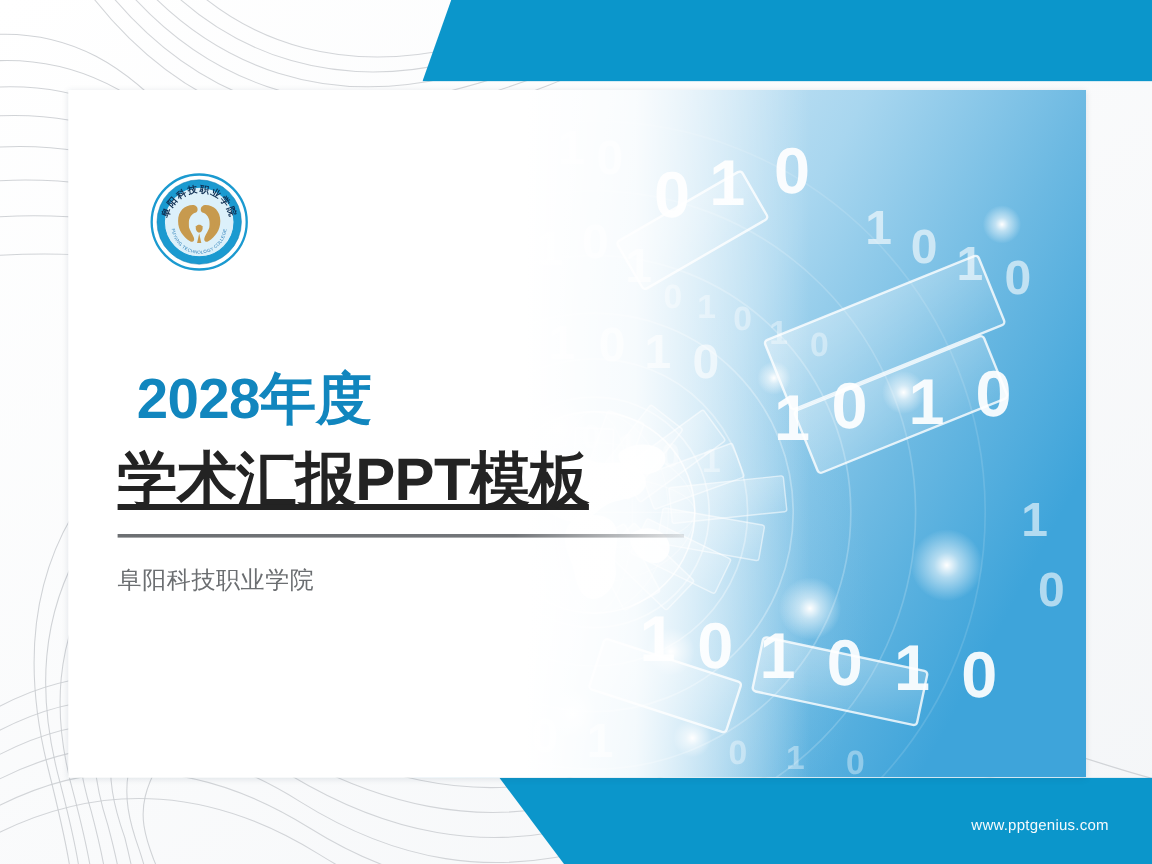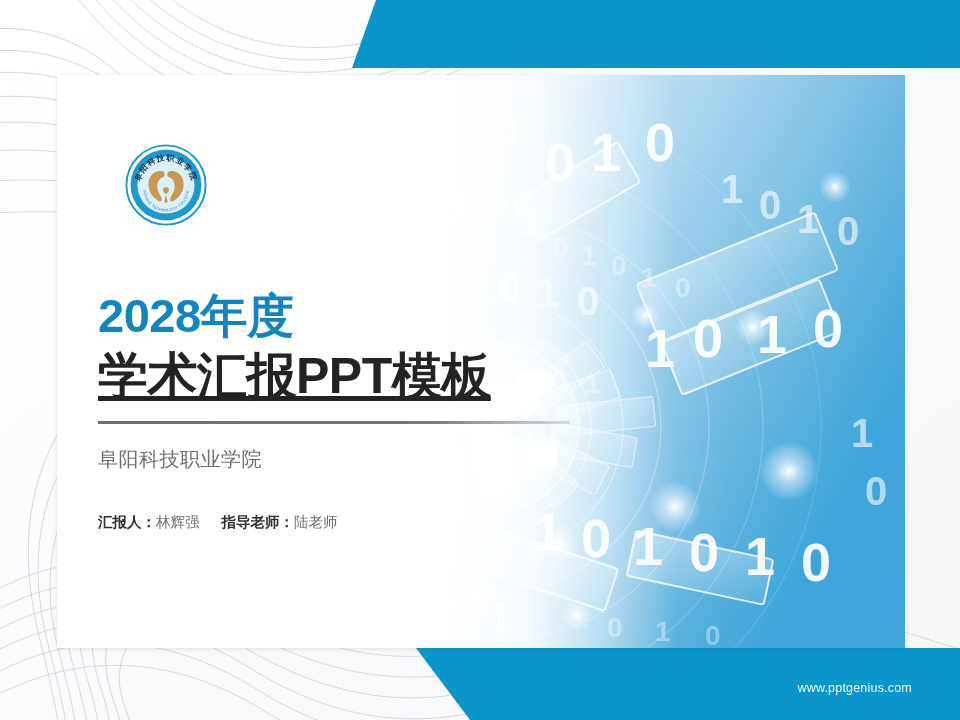--- a/index.html
+++ b/index.html
@@ -16,21 +16,21 @@
   .contour-layer svg{display:block;width:960px;height:720px;}
 
   
   .band{position:absolute;z-index:3;}
   #band-top{top:0;left:330px;width:630px;height:68px;
      background:var(--brand,#0B96CB);
      clip-path:polygon(46px 0, 100% 0, 100% 100%, 22px 100%);}
   #band-bottom{top:648px;left:380px;width:580px;height:72px;
      background:var(--brand,#0B96CB);
      clip-path:polygon(36px 0, 100% 0, 100% 100%, 90px 100%);}
-  #footer-url{position:absolute;z-index:6;right:48px;top:681px;
+  #footer-url{position:absolute;z-index:6;right:36px;top:681px;
      color:#ffffff;font-size:12.5px;letter-spacing:.2px;white-space:nowrap;opacity:.96;}
 
   
   #card{position:absolute;left:57px;top:75px;width:848px;height:573px;z-index:4;
      background:#ffffff;overflow:hidden;
      box-shadow:0 1px 5px rgba(40,70,95,.13);}
 
   
   .tech{position:absolute;right:0;top:0;width:560px;height:573px;overflow:hidden;}
   .tech svg{display:block;width:560px;height:573px;}
@@ -38,21 +38,21 @@
      background:linear-gradient(to right,#ffffff 0%,#ffffff 28%,rgba(255,255,255,.88) 56%,rgba(255,255,255,0) 100%);
      pointer-events:none;}
 
   
   #logo{position:absolute;left:122px;top:141px;width:88px;height:88px;z-index:7;}
   #logo svg{display:block;width:88px;height:88px;}
 
   
   #textblock{position:absolute;left:98px;top:292px;z-index:8;width:520px;}
   #title-year{font-size:47px;font-weight:bold;line-height:1.04;letter-spacing:-0.5px;
-     color:#1186BE;margin:0;white-space:nowrap;}
+     color:#1186BE;margin:16px;white-space:nowrap;}
   #title-main{font-size:50px;font-weight:bold;line-height:1.08;letter-spacing:-0.5px;
      color:#232323;margin:8px 0 0 0;white-space:nowrap;text-decoration:underline;}
   #divider{margin-top:18px;width:472px;height:3px;
      background:linear-gradient(to right,#6c6f72 0%,#73767a 70%,rgba(140,145,150,.25) 100%);}
   #org{margin-top:22px;font-size:20px;color:#6b6e71;letter-spacing:.5px;white-space:nowrap;}
   #presenter{margin-top:40px;font-size:14.5px;color:#4c4f52;white-space:nowrap;}
   #presenter .lbl{font-weight:bold;color:#2d3033;}
   #presenter .val{color:#6a6d70;}
   #presenter .gap{display:inline-block;width:22px;}
 </style>
@@ -325,18 +325,15 @@
       </g>
       <circle cx="50" cy="50" r="40" fill="none" stroke="#147FB1" stroke-width="0.8" stroke-opacity="0.6"></circle>
     </svg>
   </div>
 
   <div id="textblock">
     <div id="title-year" style="color: rgb(17, 134, 190);">2028年度</div>
     <div id="title-main" style="color: rgb(35, 35, 35);">学术汇报PPT模板</div>
     <div id="divider"></div>
     <div id="org">阜阳科技职业学院</div>
-    <div id="presenter">
-      <span class="lbl">汇报人：</span><span class="val">林辉强</span><span class="gap"></span><span class="lbl">指导老师：</span><span class="val">陆老师</span>
-    </div>
   </div>
 
 </div>
 
 </body></html>

